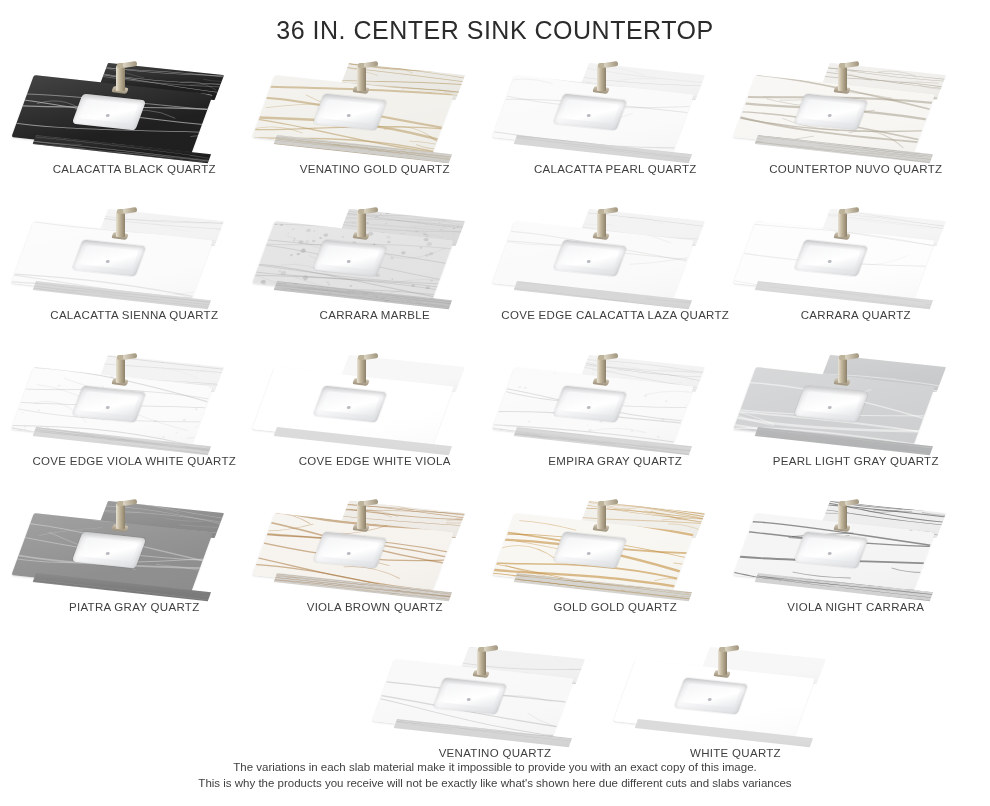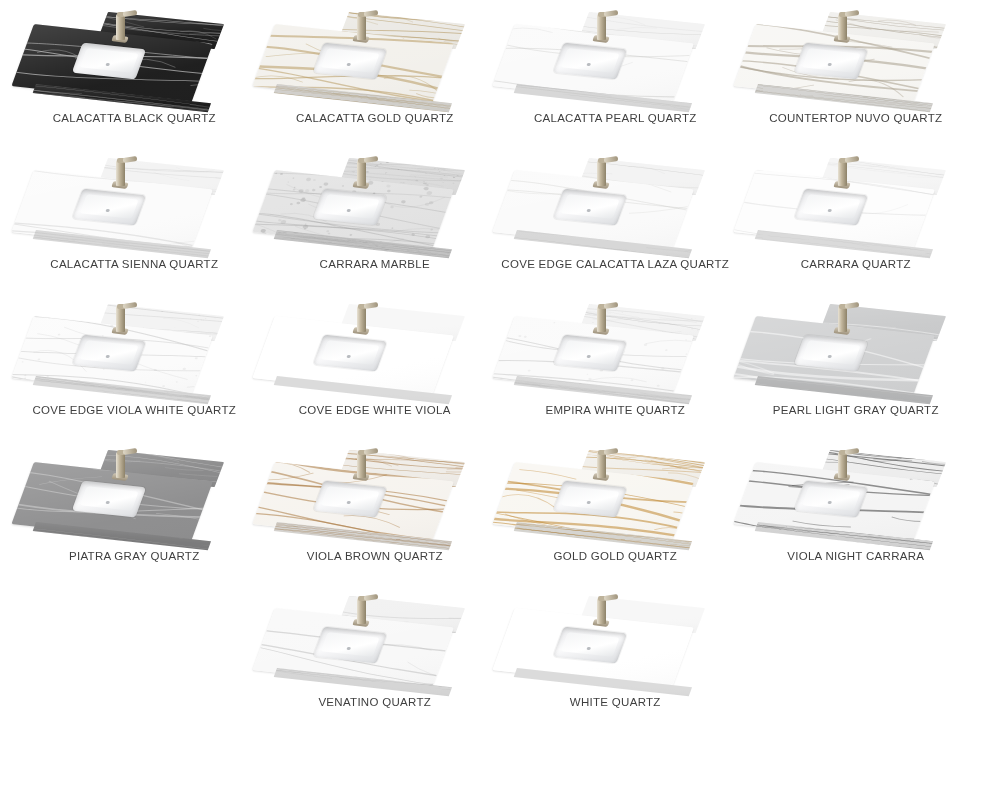--- a/index.html
+++ b/index.html
@@ -27,20 +27,21 @@
     font-weight: 400;
     color: #2b2b2b;
     padding-top: 16px;
     margin: 0 0 6px 0;
   }
   .grid {
     display: flex;
     flex-wrap: wrap;
     padding: 0 14px;
     box-sizing: border-box;
+    justify-content: center;
   }
   .cell {
     width: 25%;
     height: 146px;
     box-sizing: border-box;
     display: flex;
     flex-direction: column;
     align-items: center;
     justify-content: flex-start;
     padding-top: 6px;
@@ -189,20 +190,21 @@
     height: 5px;
     background: #bdb29a;
     border-radius: 2px;
   }
 </style>
 </head>
 <body>
 
 <div class="page">
 
+  <h1 class="page-title">36 IN. CENTER SINK COUNTERTOP</h1>
 
   <div class="grid" id="grid">
       <div class="cell">
         <div class="thumb-wrap">
           <div class="ct">
             <div class="backsplash">
               <svg class="surface" viewBox="0 0 200 100" preserveAspectRatio="none" xmlns="http://www.w3.org/2000/svg">
     <rect x="0" y="0" width="200" height="100" fill="#1b1b1b"></rect>
     <rect x="0" y="0" width="200" height="100" fill="url(#g31)"></rect>
     <defs>
@@ -395,21 +397,21 @@
               <div class="sink-inner">
                 <div class="drain"></div>
               </div>
             </div>
             <div class="faucet-base"></div>
             <div class="faucet-body"></div>
             <div class="faucet-spout"></div>
             <div class="faucet-handle"></div>
           </div>
         </div>
-        <div class="caption">CALACATTA GOLD QUARTZ</div>
+        <div class="caption">VENATINO GOLD QUARTZ</div>
       </div>
       <div class="cell">
         <div class="thumb-wrap">
           <div class="ct">
             <div class="backsplash">
               <svg class="surface" viewBox="0 0 200 100" preserveAspectRatio="none" xmlns="http://www.w3.org/2000/svg">
     <rect x="0" y="0" width="200" height="100" fill="#fafafa"></rect>
     <rect x="0" y="0" width="200" height="100" fill="url(#g33)"></rect>
     <defs>
                   <linearGradient id="g33" x1="0" y1="0" x2="1" y2="1">
@@ -1871,21 +1873,21 @@
               <div class="sink-inner">
                 <div class="drain"></div>
               </div>
             </div>
             <div class="faucet-base"></div>
             <div class="faucet-body"></div>
             <div class="faucet-spout"></div>
             <div class="faucet-handle"></div>
           </div>
         </div>
-        <div class="caption">EMPIRA WHITE QUARTZ</div>
+        <div class="caption">EMPIRA GRAY QUARTZ</div>
       </div>
       <div class="cell">
         <div class="thumb-wrap">
           <div class="ct">
             <div class="backsplash">
               <svg class="surface" viewBox="0 0 200 100" preserveAspectRatio="none" xmlns="http://www.w3.org/2000/svg">
     <rect x="0" y="0" width="200" height="100" fill="#cfd0d1"></rect>
     <rect x="0" y="0" width="200" height="100" fill="url(#g42)"></rect>
     <defs>
                   <linearGradient id="g42" x1="0" y1="0" x2="1" y2="1">
@@ -2516,14 +2518,18 @@
             <div class="faucet-base"></div>
             <div class="faucet-body"></div>
             <div class="faucet-spout"></div>
             <div class="faucet-handle"></div>
           </div>
         </div>
         <div class="caption">WHITE QUARTZ</div>
       </div>
     </div>
 
+  <div class="footer">
+    <div>The variations in each slab material make it impossible to provide you with an exact copy of this image.</div>
+    <div>This is why the products you receive will not be exactly like what's shown here due different cuts and slabs variances</div>
+  </div>
 
 </div>
 
 </body></html>

